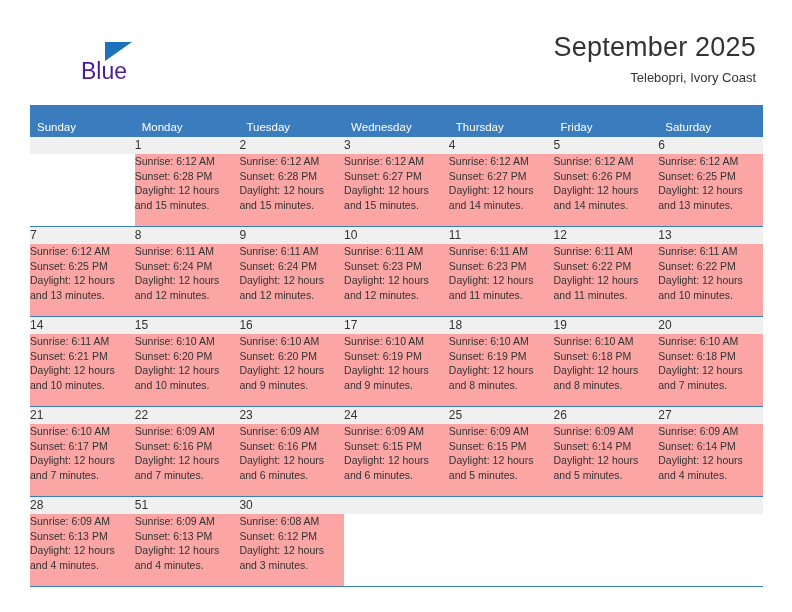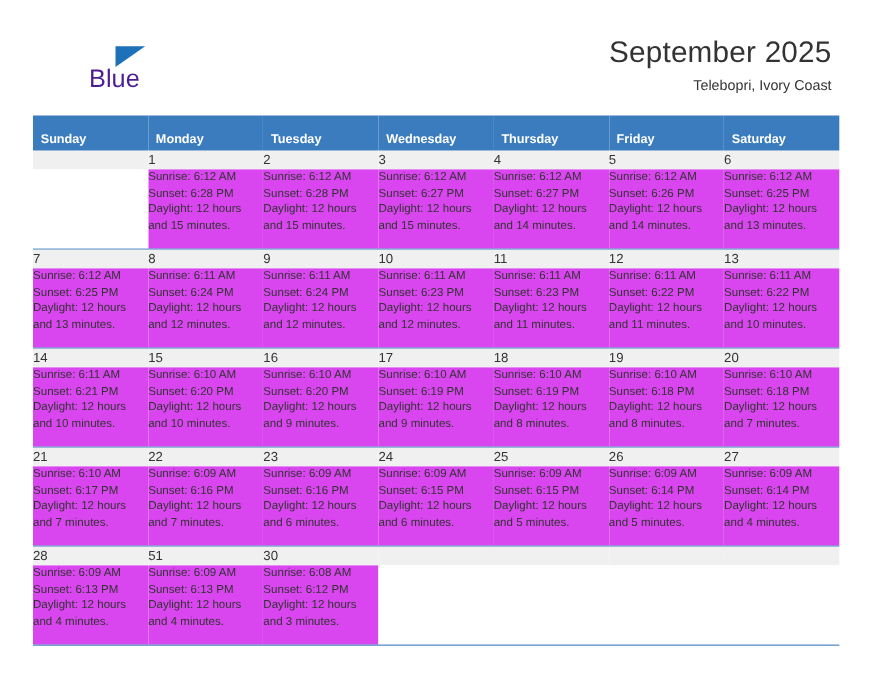--- a/index.html
+++ b/index.html
@@ -81,21 +81,21 @@
     left: 30px;
     top: 105px;
     width: 733px;
     border-collapse: collapse;
     table-layout: fixed;
   }
   .cal th {
     background: #3a7cbe;
     color: #ffffff;
     font-size: 11.5px;
-    font-weight: bold;
+    font-weight: normal;
     text-align: left;
     padding: 16px 0 4px 7px;
     height: 21px;
     border: none;
   }
   .weekrow > td {
     padding: 0;
     vertical-align: top;
     border: none;
   }
@@ -103,21 +103,21 @@
     background: #f0f0f0;
     font-size: 12px;
     color: #333333;
     height: 17px;
     line-height: 17px;
     padding-left: 7px;
     white-space: nowrap;
   }
   .daynum.empty { color: transparent; }
   .cellbody {
-    background: #d946ef;
+    background: #fca5a5;
     height: 72px;
     padding: 4px 6px 0 7px;
     font-size: 10.5px;
     color: #333333;
     line-height: 14.6px;
   }
   .cellbody.empty { background: #ffffff; }
   .sep td {
     padding: 0;
     height: 1px;

